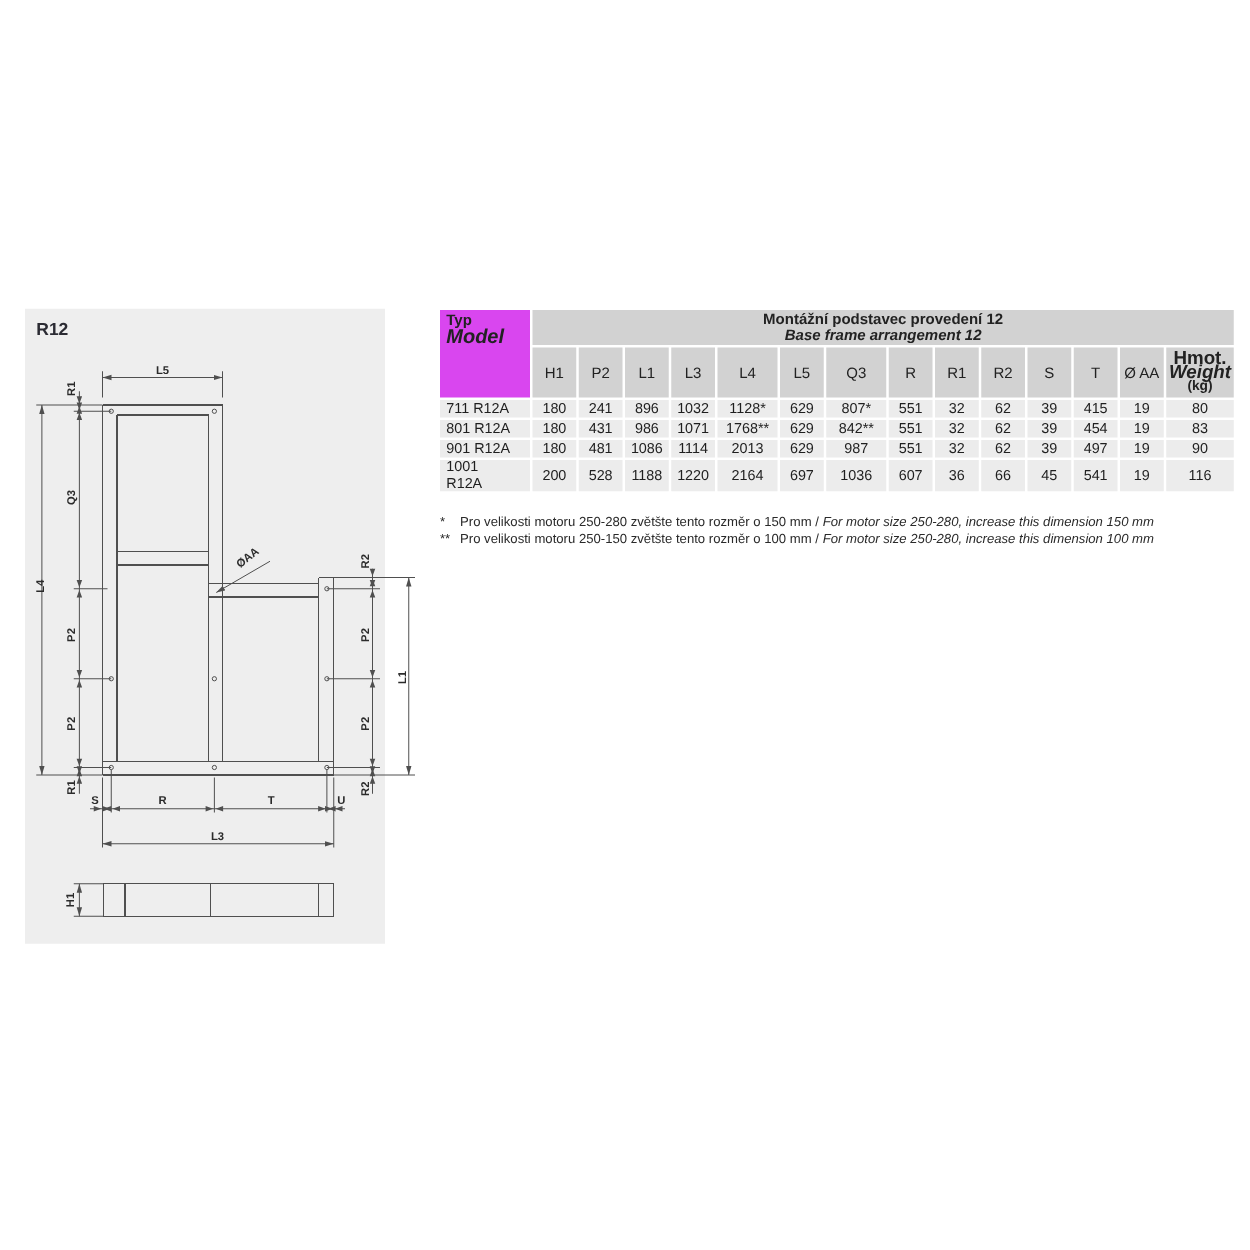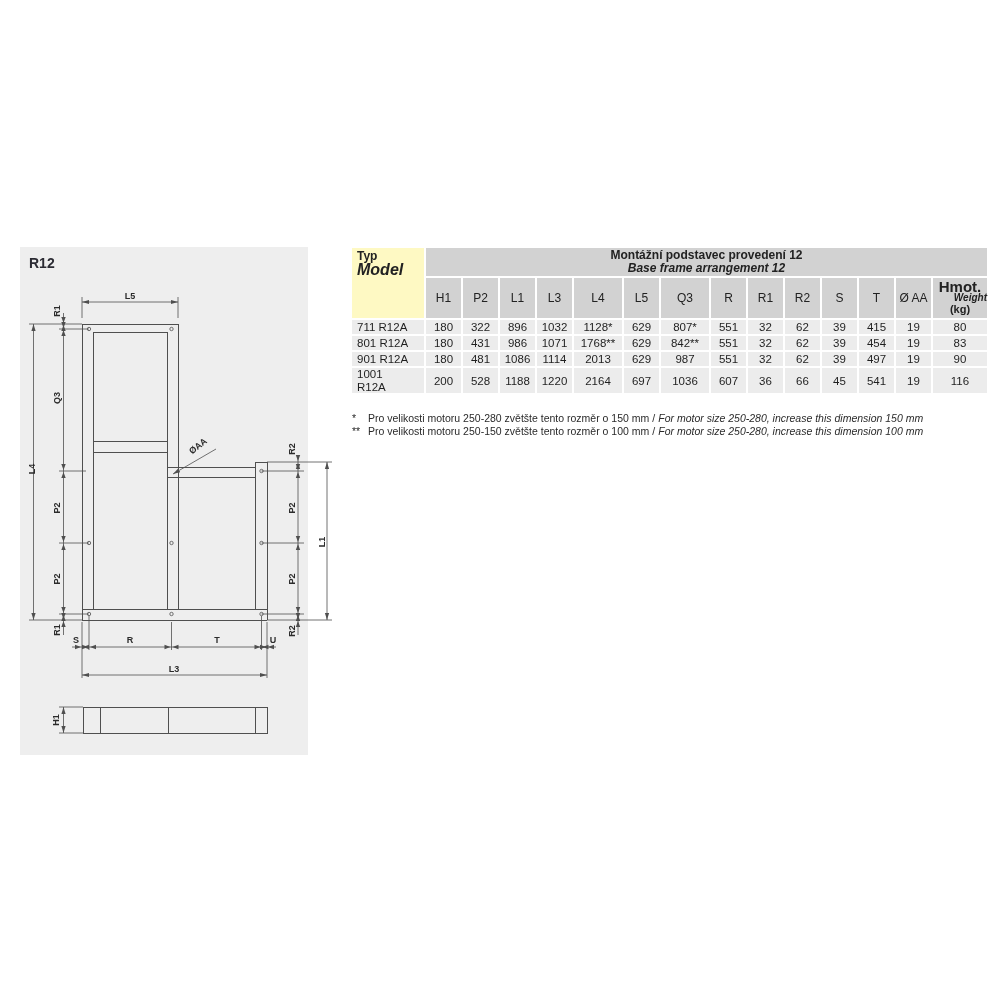--- a/index.html
+++ b/index.html
@@ -11,29 +11,29 @@
   .diagram-title{position:absolute;left:9px;top:8px;font-size:14px;font-weight:bold;color:#2b2b33;}
   .diagram-svg{position:absolute;left:0;top:0;}
   .dlabel{font-family:"Liberation Sans",sans-serif;font-size:9px;font-weight:bold;fill:#2b2b2b;}
 
   
   .spec-wrap{position:absolute;left:350px;top:246px;}
   table.spec{border-collapse:separate;border-spacing:2px;table-layout:fixed;}
   table.spec th,table.spec td{padding:0;margin:0;font-weight:normal;}
   .hcell{background:#d2d2d2;}
   .dcell{background:#ececec;font-size:11.5px;text-align:center;vertical-align:middle;color:#1f1f1f;}
-  .corner-cell{background:#fef9c3;vertical-align:top;text-align:left;}
+  .corner-cell{background:#d946ef;vertical-align:top;text-align:left;}
   .corner-cell .l1{font-size:12px;font-weight:bold;padding:2px 0 0 5px;line-height:13px;}
   .corner-cell .l2{font-size:16px;font-weight:bold;font-style:italic;padding:0 0 0 5px;line-height:13px;}
   .group-cell{text-align:center;vertical-align:middle;}
   .group-cell .l1{font-size:12px;font-weight:bold;line-height:13px;}
   .group-cell .l2{font-size:12px;font-weight:bold;font-style:italic;line-height:13px;}
   .colhead{font-size:12px;font-weight:bold;text-align:center;vertical-align:middle;line-height:12px;}
   .wh .w1{font-size:15px;font-weight:bold;line-height:11.5px;}
-  .wh .w2{font-size:10px;font-weight:bold;font-style:italic;line-height:11.5px;text-align:right;}
+  .wh .w2{font-size:15px;font-weight:bold;font-style:italic;line-height:11.5px;}
   .wh .w3{font-size:11px;font-weight:bold;line-height:11.5px;}
   .model-cell{background:#ececec;text-align:left;vertical-align:middle;font-size:11.5px;color:#1f1f1f;}
   .model-txt{display:inline-block;width:52px;padding-left:5px;line-height:12.5px;}
   tr.hr1{height:28px;} tr.hr2{height:40px;}
   tr.dr{height:14px;} tr.dr-tall{height:16px;}
 
   
   .footnotes{position:absolute;left:352px;top:412px;font-size:10.5px;color:#2a2a2a;}
   .fn{display:flex;line-height:12.5px;}
   .fn-marker{width:16px;flex:0 0 16px;}
@@ -221,21 +221,21 @@
             <div class="w1">Hmot.</div>
             <div class="w2">Weight</div>
             <div class="w3">(kg)</div>
           </th>
         </tr>
       </thead>
       <tbody>
         <tr class="dr">
           <th class="model-cell"><span class="model-txt">711 R12A</span></th>
           <td class="dcell">180</td>
-          <td class="dcell">322</td>
+          <td class="dcell">241</td>
           <td class="dcell">896</td>
           <td class="dcell">1032</td>
           <td class="dcell">1128*</td>
           <td class="dcell">629</td>
           <td class="dcell">807*</td>
           <td class="dcell">551</td>
           <td class="dcell">32</td>
           <td class="dcell">62</td>
           <td class="dcell">39</td>
           <td class="dcell">415</td>

